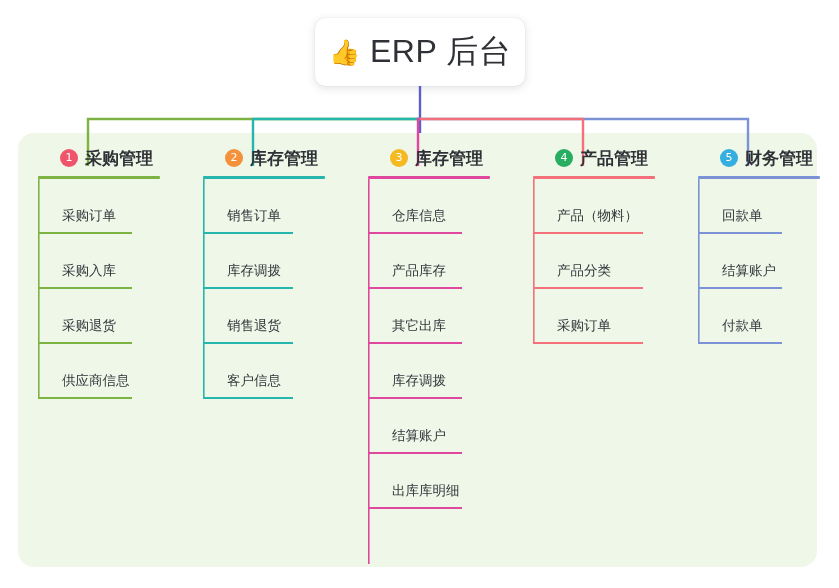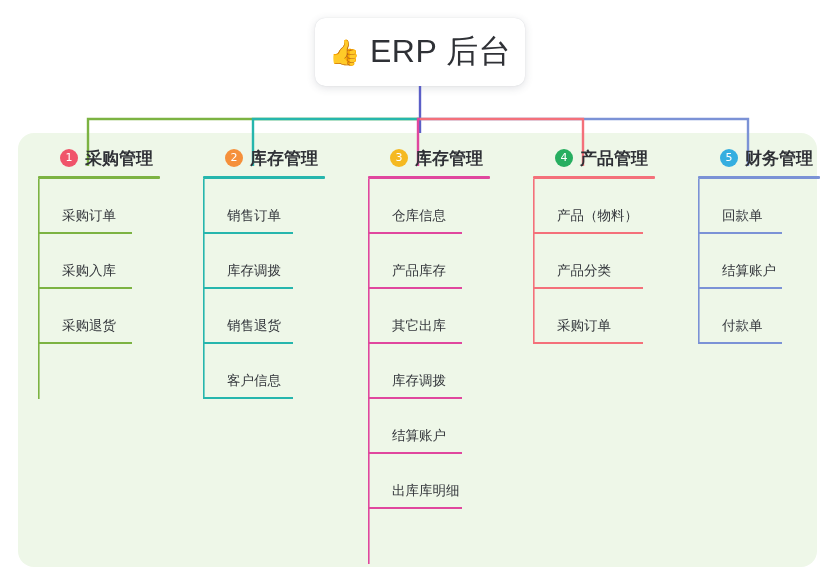--- a/index.html
+++ b/index.html
@@ -163,20 +163,24 @@
             <span class="item-underline" style="width: 94px; background: rgb(124, 179, 66);"></span>
           </div>
           <div class="item">
             <span class="item-label">采购入库</span>
             <span class="item-underline" style="width: 94px; background: rgb(124, 179, 66);"></span>
           </div>
           <div class="item">
             <span class="item-label">采购退货</span>
             <span class="item-underline" style="width: 94px; background: rgb(124, 179, 66);"></span>
           </div>
+          <div class="item">
+            <span class="item-label">供应商信息</span>
+            <span class="item-underline" style="width: 94px; background: rgb(124, 179, 66);"></span>
+          </div>
         </div>
       </div>
       <div class="column" style="left: 203px;">
         <div class="col-head" style="width: 110px;">
           <span class="badge" style="background: rgb(245, 144, 59);">2</span>
           <span class="col-title">库存管理</span>
         </div>
         <div class="col-underline" style="width: 122px; background: rgb(38, 182, 173);"></div>
         <div class="items">
           <div class="item">

